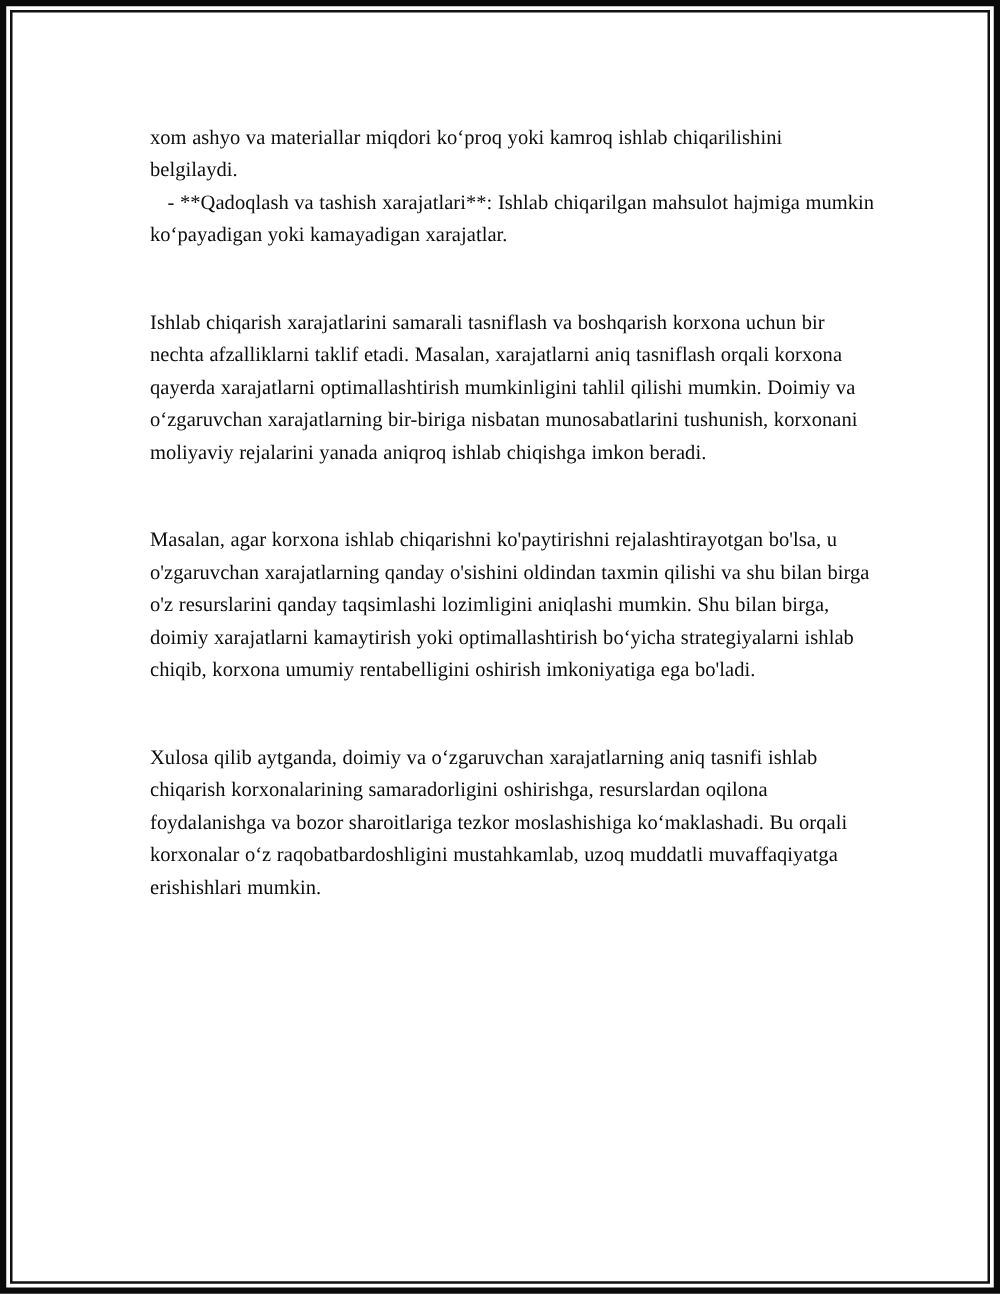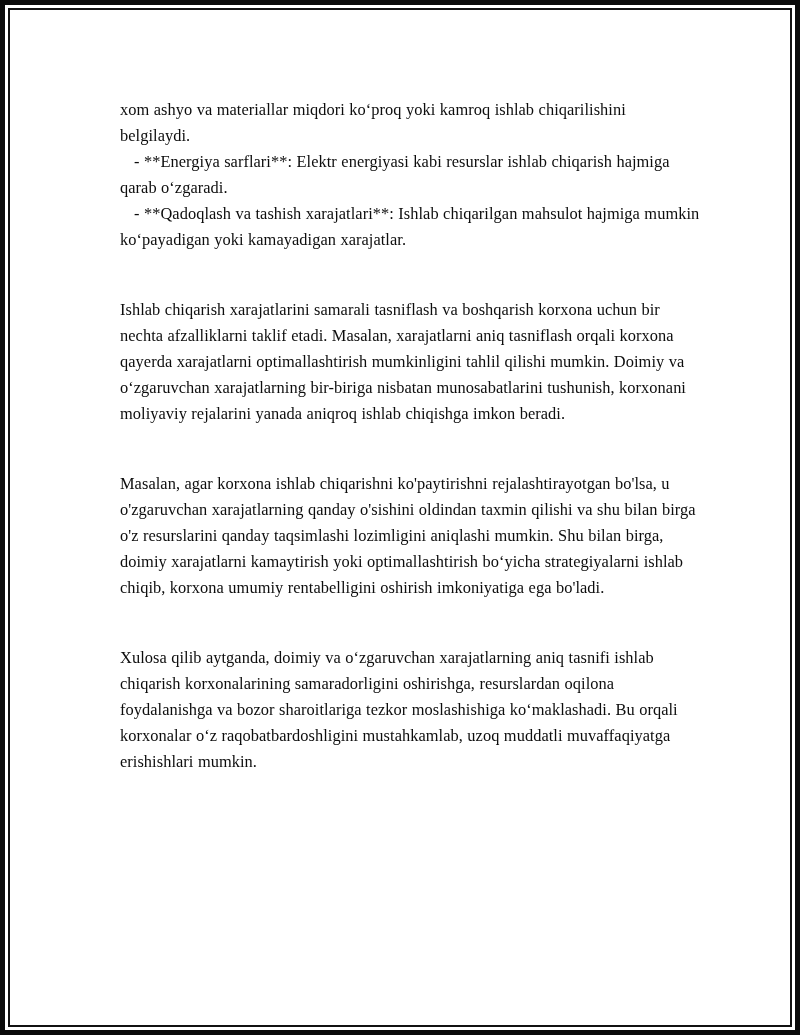--- a/index.html
+++ b/index.html
@@ -74,21 +74,20 @@
 <body>
 
 <div class="page-frame">
   <div class="page-frame-inner">
     <div class="page-sheet">
 
       <div class="doc-body">
 
         <p class="para para-list">
           <span>xom ashyo va materiallar miqdori koʻproq yoki kamroq ishlab chiqarilishini belgilaydi.</span>
-          <span class="bullet-line">- **Energiya sarflari**: Elektr energiyasi kabi resurslar ishlab chiqarish hajmiga qarab oʻzgaradi.</span>
           <span class="bullet-line">- **Qadoqlash va tashish xarajatlari**: Ishlab chiqarilgan mahsulot hajmiga mumkin koʻpayadigan yoki kamayadigan xarajatlar.</span>
         </p>
 
         <p class="para">Ishlab chiqarish xarajatlarini samarali tasniflash va boshqarish korxona uchun bir nechta afzalliklarni taklif etadi. Masalan, xarajatlarni aniq tasniflash orqali korxona qayerda xarajatlarni optimallashtirish mumkinligini tahlil qilishi mumkin. Doimiy va oʻzgaruvchan xarajatlarning bir-biriga nisbatan munosabatlarini tushunish, korxonani moliyaviy rejalarini yanada aniqroq ishlab chiqishga imkon beradi.</p>
 
         <p class="para">Masalan, agar korxona ishlab chiqarishni ko'paytirishni rejalashtirayotgan bo'lsa, u o'zgaruvchan xarajatlarning qanday o'sishini oldindan taxmin qilishi va shu bilan birga o'z resurslarini qanday taqsimlashi lozimligini aniqlashi mumkin. Shu bilan birga, doimiy xarajatlarni kamaytirish yoki optimallashtirish boʻyicha strategiyalarni ishlab chiqib, korxona umumiy rentabelligini oshirish imkoniyatiga ega bo'ladi.</p>
 
         <p class="para">Xulosa qilib aytganda, doimiy va oʻzgaruvchan xarajatlarning aniq tasnifi ishlab chiqarish korxonalarining samaradorligini oshirishga, resurslardan oqilona foydalanishga va bozor sharoitlariga tezkor moslashishiga koʻmaklashadi. Bu orqali korxonalar oʻz raqobatbardoshligini mustahkamlab, uzoq muddatli muvaffaqiyatga erishishlari mumkin.</p>
 
       </div>

